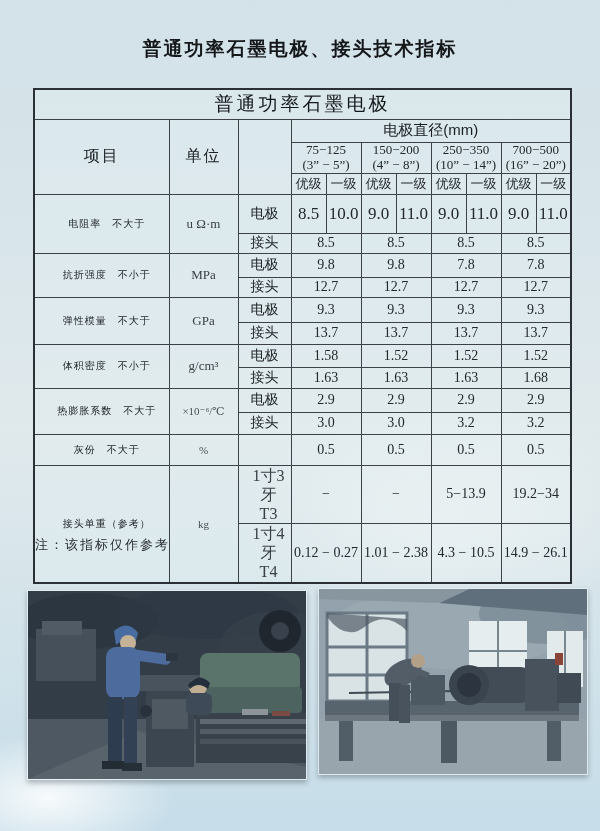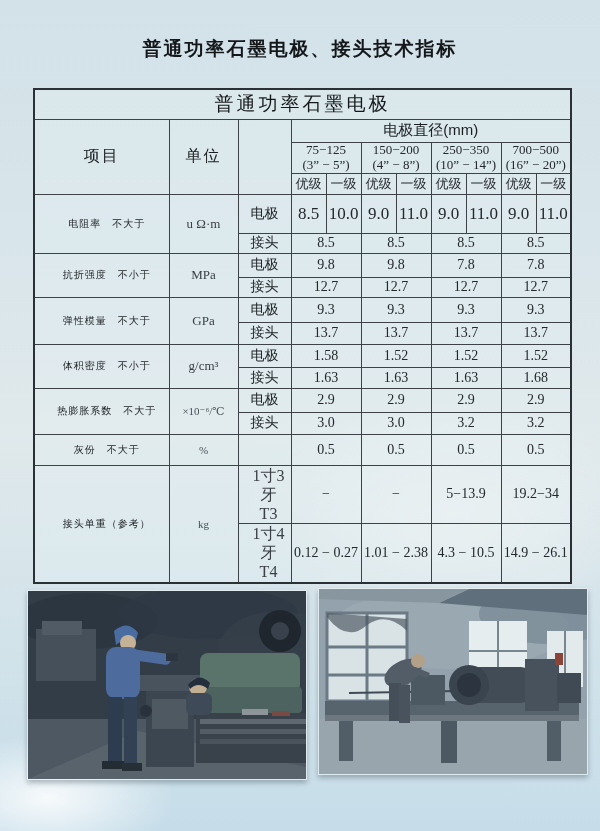--- a/index.html
+++ b/index.html
@@ -241,20 +241,21 @@
         <span>T4</span>
       </td>
       <td colspan="2" class="v">0.12 − 0.27</td>
       <td colspan="2" class="v">1.01 − 2.38</td>
       <td colspan="2" class="v">4.3 − 10.5</td>
       <td colspan="2" class="v">14.9 − 26.1</td>
     </tr>
   </tbody>
     </table>
 
+  <div class="footnote">注：该指标仅作参考</div>
 
   <div class="photo photo-left">
     <svg width="278" height="188" viewBox="0 0 278 188">
       <rect width="278" height="188" fill="#3a4550"></rect>
       <g>
         <rect x="0" y="0" width="278" height="130" fill="#333d48"></rect>
         <ellipse cx="60" cy="30" rx="70" ry="28" fill="#2b3440" opacity=".8"></ellipse>
         <ellipse cx="180" cy="22" rx="90" ry="26" fill="#2e3845" opacity=".8"></ellipse>
         <ellipse cx="250" cy="60" rx="60" ry="40" fill="#35404c" opacity=".7"></ellipse>
         <rect x="8" y="38" width="60" height="52" fill="#46505b"></rect>

